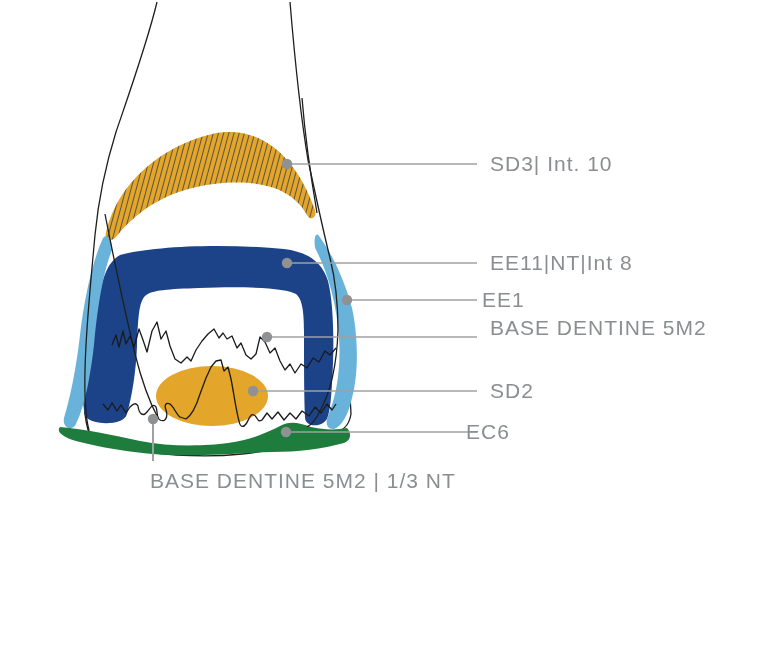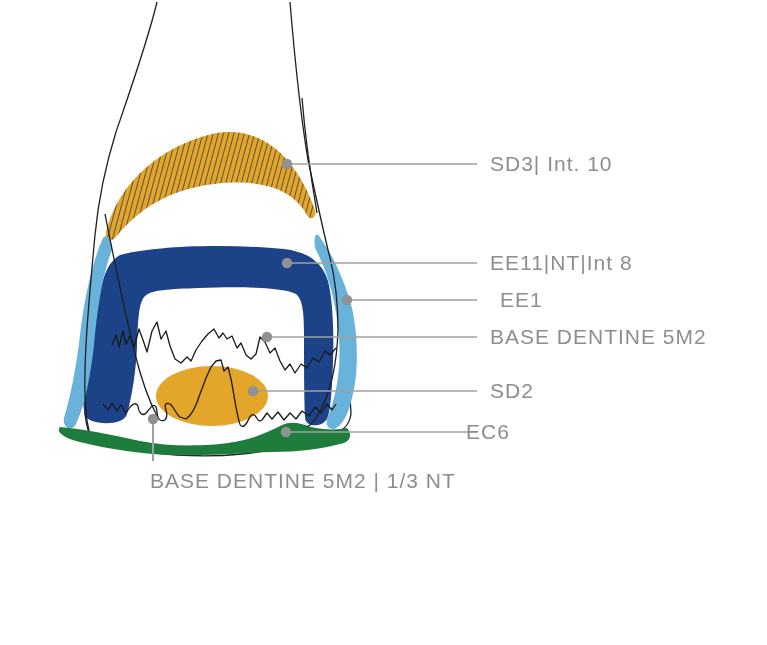--- a/index.html
+++ b/index.html
@@ -80,20 +80,20 @@
       <circle cx="347" cy="300" r="5.2"></circle>
       <circle cx="267" cy="337" r="5.2"></circle>
       <circle cx="253" cy="391" r="5.2"></circle>
       <circle cx="286" cy="432" r="5.2"></circle>
       <circle cx="153" cy="419" r="5.2"></circle>
     </g>
   </svg>
 
   <div class="lbl" style="left:490px;top:152px">SD3| Int. 10</div>
   <div class="lbl" style="left:490px;top:251px">EE11|NT|Int 8</div>
-  <div class="lbl" style="left:500px;top:288px">EE1</div>
-  <div class="lbl" style="left:490px;top:325px">BASE DENTINE 5M2</div>
+  <div class="lbl" style="left:482px;top:288px">EE1</div>
+  <div class="lbl" style="left:490px;top:316px">BASE DENTINE 5M2</div>
   <div class="lbl" style="left:490px;top:379px">SD2</div>
   <div class="lbl" style="left:466px;top:420px">EC6</div>
   <div class="lbl" style="left:150px;top:469px">BASE DENTINE 5M2 | 1/3 NT</div>
 
 
 </div>
 
 </body></html>

